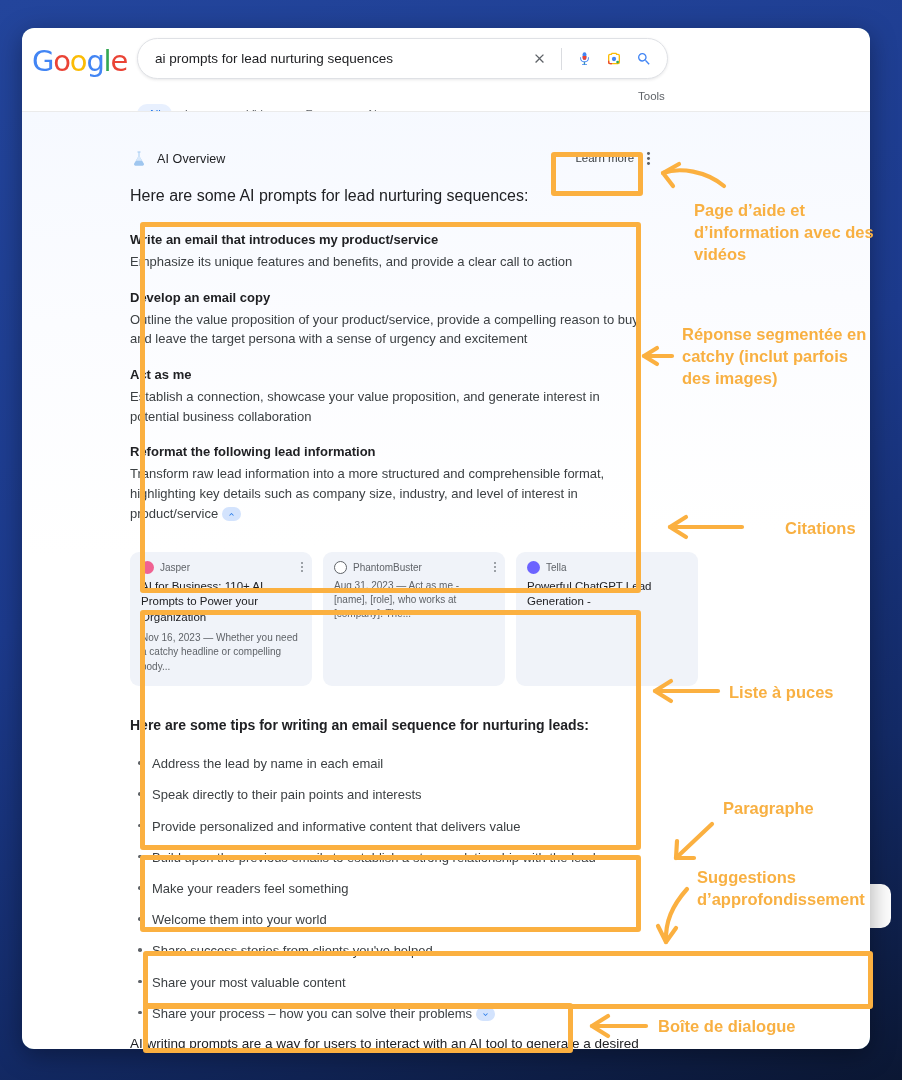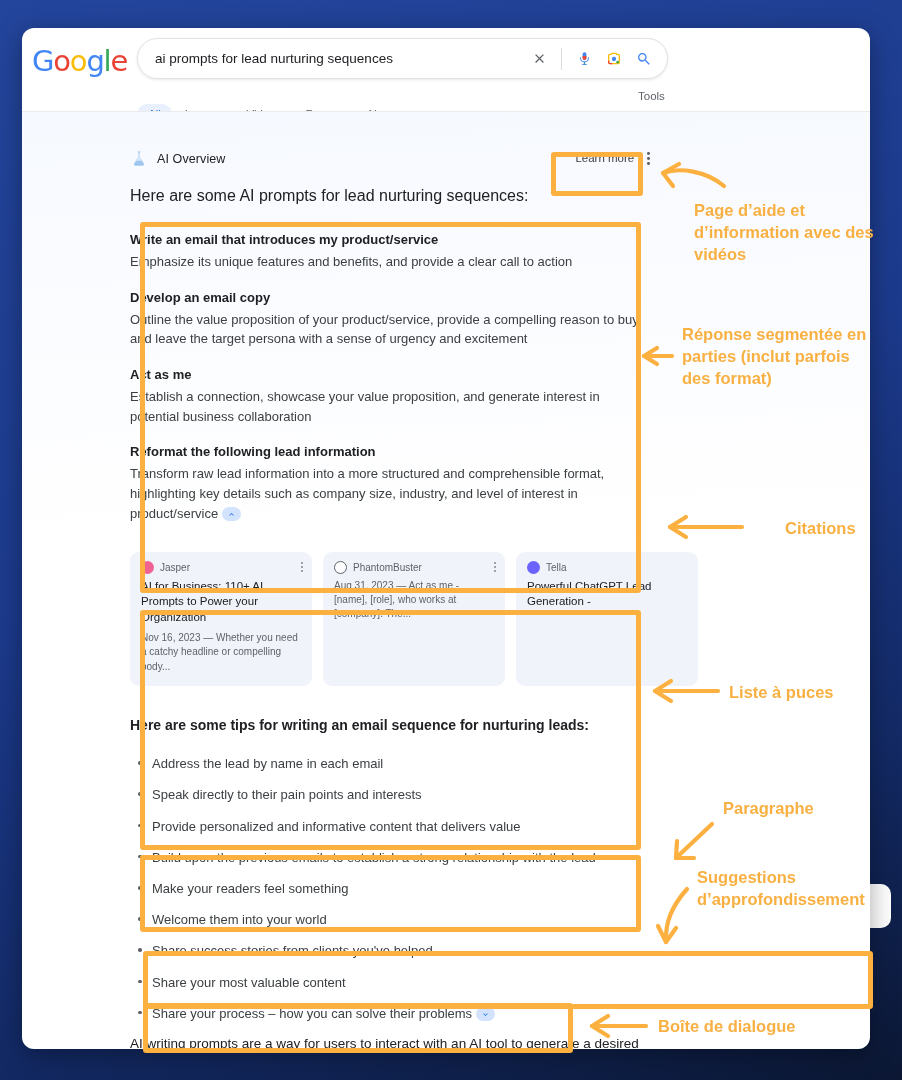--- a/index.html
+++ b/index.html
@@ -378,19 +378,19 @@
 
       <path d="M687 889 C 672 906, 665 922, 666 942"></path>
       <path d="M666 942 l -8 -16 M666 942 l 10 -14"></path>
 
       <path d="M646 1026 L 592 1026"></path>
       <path d="M592 1026 l 16 -10 M592 1026 l 16 10"></path>
     </g>
   </svg>
 
   <div class="ann-text" style="left:694px; top:200px; width:185px;">Page d’aide et d’information avec des vidéos</div>
-  <div class="ann-text" style="left:682px; top:324px; width:196px;">Réponse segmentée en parties (inclut parfois des format)</div>
+  <div class="ann-text" style="left:682px; top:324px; width:196px;">Réponse segmentée en catchy (inclut parfois des images)</div>
   <div class="ann-text" style="left:785px; top:518px;">Citations</div>
   <div class="ann-text" style="left:729px; top:682px;">Liste à puces</div>
   <div class="ann-text" style="left:723px; top:798px;">Paragraphe</div>
   <div class="ann-text" style="left:697px; top:867px; width:200px;">Suggestions d’approfondissement</div>
   <div class="ann-text" style="left:658px; top:1016px;">Boîte de dialogue</div>
 </div>
 
 </body></html>

